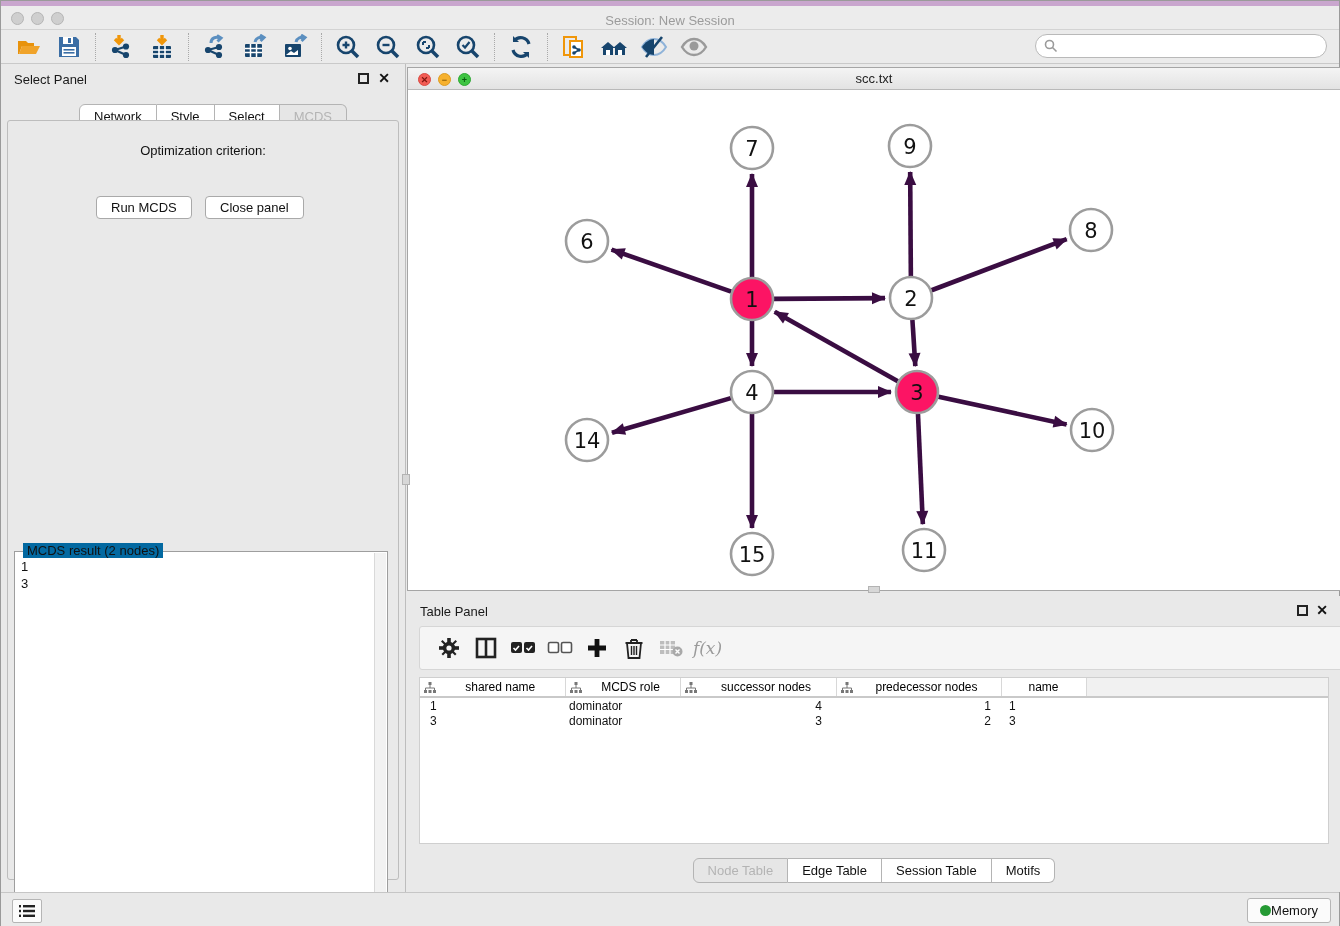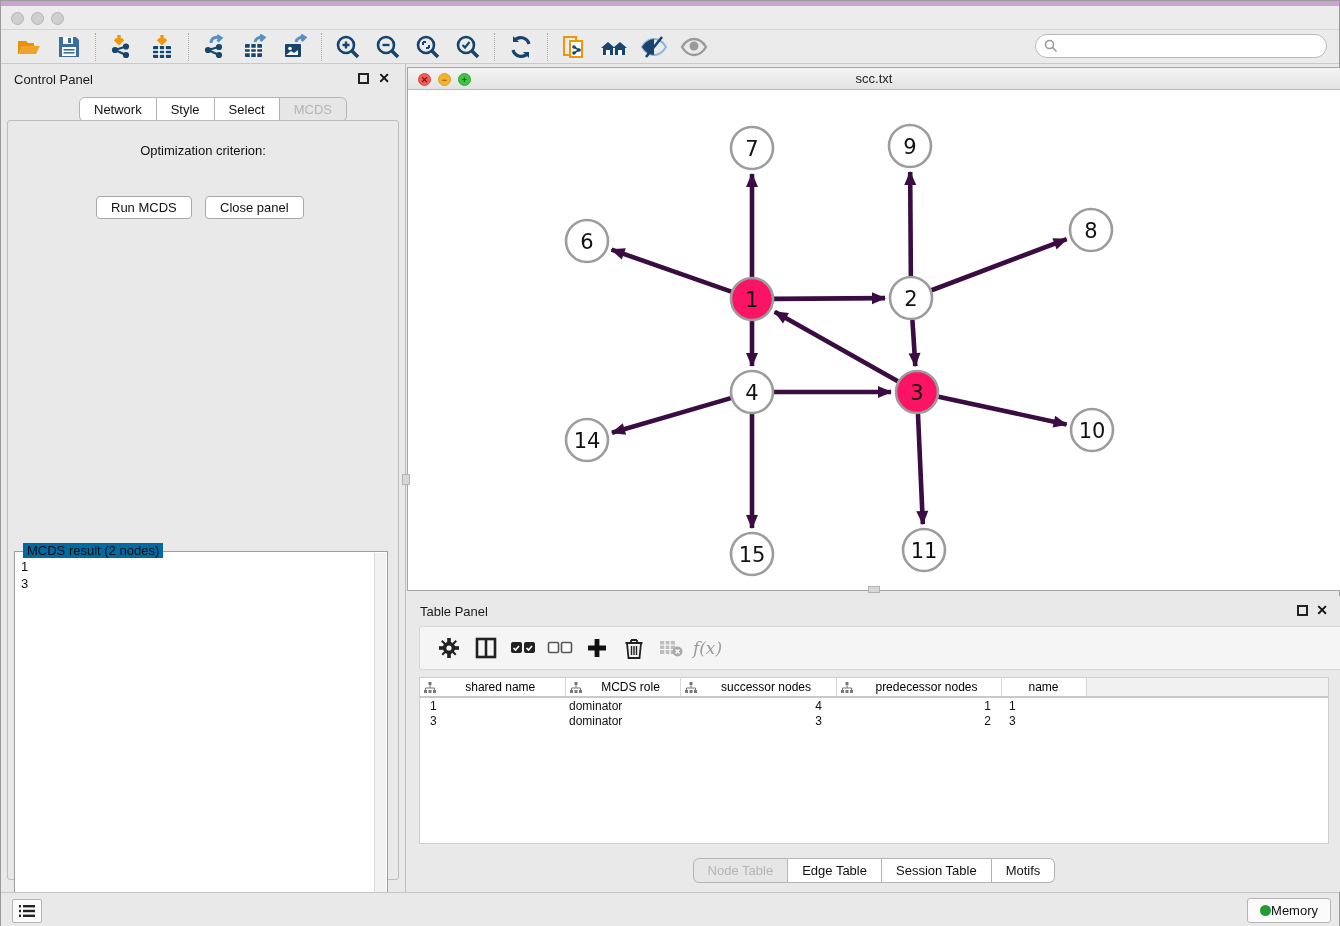--- a/index.html
+++ b/index.html
@@ -73,20 +73,21 @@
 </head>
 <body>
 
 <div id="app">
 
   <div class="title-strip"></div>
   <div class="titlebar">
     <div class="traffic t-gray" style="left:10px"></div>
     <div class="traffic t-gray" style="left:30px"></div>
     <div class="traffic t-gray" style="left:50px"></div>
+    <div class="win-title">Session: New Session</div>
   </div>
 
   <div class="toolbar">
     <div style="width:8px"></div>
     <button class="tb-btn">
       <svg width="26" height="26" viewBox="0 0 26 26">
           <path d="M2 7h8l2 2h6v3H6L3 20H2z" fill="#e8920c"></path>
           <path d="M6 12h18l-4 8H3z" fill="#f0a32a"></path>
         </svg>
     </button>
@@ -222,25 +223,25 @@
       <svg width="14" height="14" viewBox="0 0 14 14">
           <circle cx="5.5" cy="5.5" r="4" fill="none" stroke="#9a9a9a" stroke-width="1.6"></circle>
           <path d="M8.5 8.5l4 4" stroke="#9a9a9a" stroke-width="1.6"></path>
         </svg>
       <input type="text" placeholder="" style="">
     </div>
   </div>
 
   <div class="control-panel">
     <div class="panel-head">
-      <span class="panel-title">Control Panel</span>
+      <span class="panel-title">Select Panel</span>
       <span class="float-ico" style="right:36px"></span>
       <span class="close-ico" style="right:15px">✕</span>
     </div>
-    <div class="seg-bar" style="left:78px; top:33px;">
+    <div class="seg-bar" style="left:78px; top:40px;">
         <button class="seg-btn">Network</button>
         <button class="seg-btn">Style</button>
         <button class="seg-btn">Select</button>
         <button class="seg-btn active">MCDS</button>
       </div>
     <div class="cp-inner">
       <div class="opt-label">Optimization criterion:</div>
       <button class="cp-btn" style="left:88px">Run MCDS</button>
       <button class="cp-btn" style="left:197px">Close panel</button>
       <div class="result-box">

